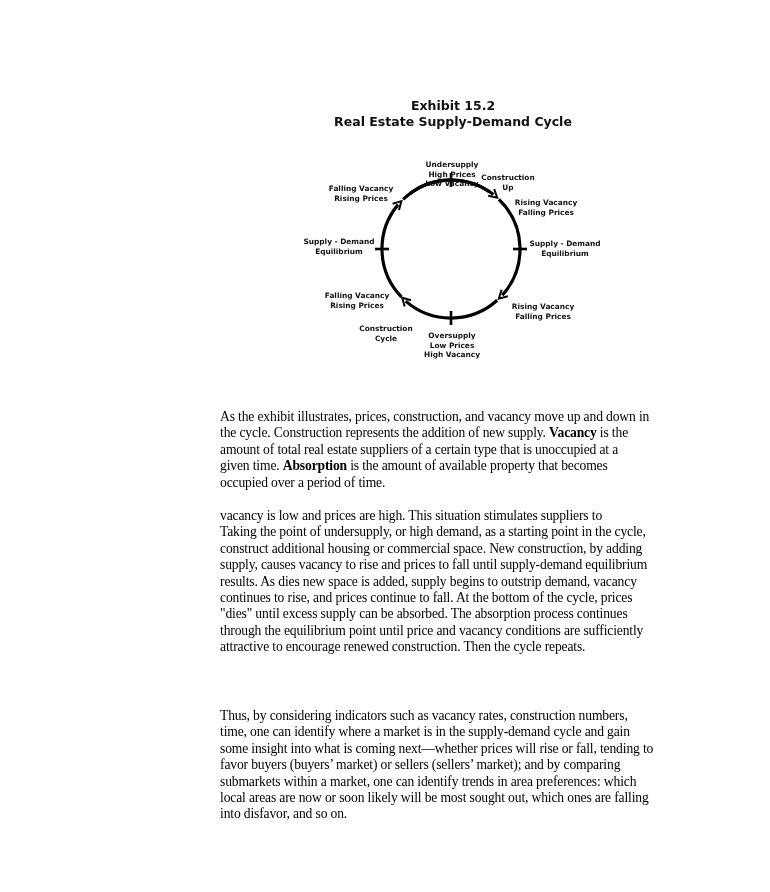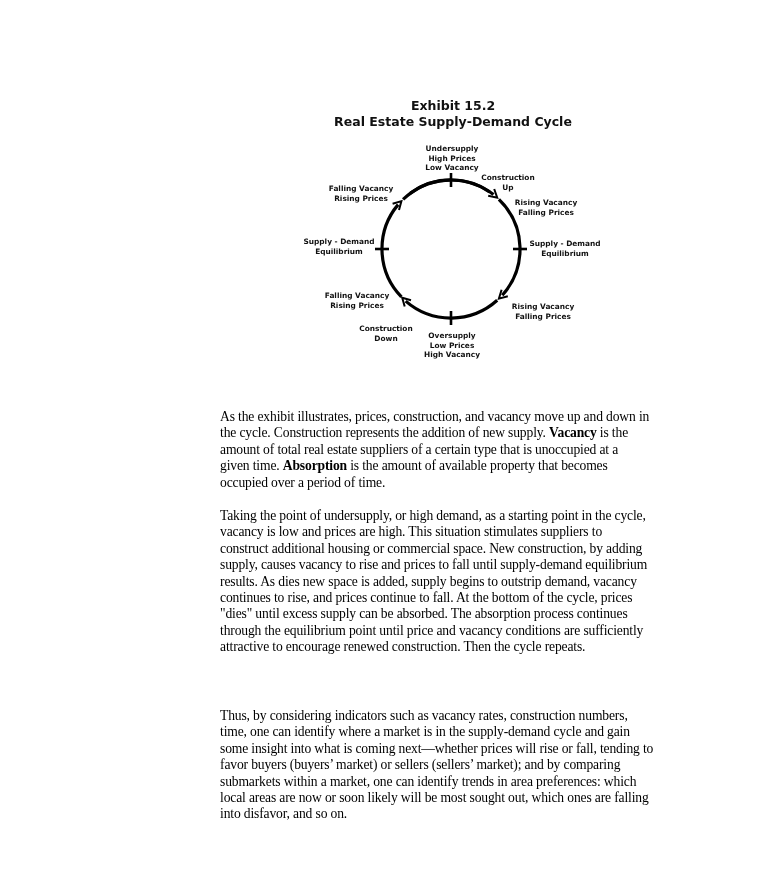--- a/index.html
+++ b/index.html
@@ -30,21 +30,21 @@
     <path d="M488.2,195.7 L497.2,197.7 L494.2,189.0" fill="none" stroke="#000" stroke-width="2" stroke-linejoin="miter"></path>
     <path d="M501.6,289.8 L498.9,298.6 L507.8,296.3" fill="none" stroke="#000" stroke-width="2" stroke-linejoin="miter"></path>
     <path d="M411.0,300.3 L402.2,297.8 L404.7,306.6" fill="none" stroke="#000" stroke-width="2" stroke-linejoin="miter"></path>
     <path d="M399.0,209.9 L401.4,201.1 L392.6,203.7" fill="none" stroke="#000" stroke-width="2" stroke-linejoin="miter"></path>
     <line x1="451.0" y1="187.0" x2="451.0" y2="173.0" stroke="#000" stroke-width="2.6"></line>
     <line x1="513.0" y1="249.0" x2="527.0" y2="249.0" stroke="#000" stroke-width="2.6"></line>
     <line x1="451.0" y1="311.0" x2="451.0" y2="325.0" stroke="#000" stroke-width="2.6"></line>
     <line x1="389.0" y1="249.0" x2="375.0" y2="249.0" stroke="#000" stroke-width="2.6"></line>
   </svg>
 
-<div class="lbl" style="left:452px; top:144px;">
+<div class="lbl" style="left:452px; top:160px;">
     <div>Undersupply</div>
     <div>High Prices</div>
     <div>Low Vacancy</div>
   </div>
 <div class="lbl" style="left:508px; top:173px;">
     <div>Construction</div>
     <div>Up</div>
   </div>
 <div class="lbl" style="left:546px; top:198px;">
     <div>Rising Vacancy</div>
@@ -58,21 +58,21 @@
     <div>Rising Vacancy</div>
     <div>Falling Prices</div>
   </div>
 <div class="lbl" style="left:452px; top:331px;">
     <div>Oversupply</div>
     <div>Low Prices</div>
     <div>High Vacancy</div>
   </div>
 <div class="lbl" style="left:386px; top:324px;">
     <div>Construction</div>
-    <div>Down</div>
+    <div>Cycle</div>
   </div>
 <div class="lbl" style="left:357px; top:291px;">
     <div>Falling Vacancy</div>
     <div>Rising Prices</div>
   </div>
 <div class="lbl" style="left:339px; top:237px;">
     <div>Supply - Demand</div>
     <div>Equilibrium</div>
   </div>
 <div class="lbl" style="left:361px; top:184px;">
@@ -81,22 +81,22 @@
   </div>
 
 <div id="p1" class="para">
     <span class="ln"><span>As the exhibit illustrates, prices, construction, and vacancy move up and down in</span></span>
     <span class="ln"><span>the cycle. Construction represents the addition of new supply. </span><b>Vacancy</b><span> is the</span></span>
     <span class="ln"><span>amount of total real estate suppliers of a certain type that is unoccupied at a</span></span>
     <span class="ln"><span>given time. </span><b>Absorption</b><span> is the amount of available property that becomes</span></span>
     <span class="ln"><span>occupied over a period of time.</span></span>
   </div>
 <div id="p2" class="para">
+    <span class="ln">vacancy is low and prices are high. This situation stimulates suppliers to</span>
     <span class="ln">Taking the point of undersupply, or high demand, as a starting point in the cycle,</span>
-    <span class="ln">vacancy is low and prices are high. This situation stimulates suppliers to</span>
     <span class="ln">construct additional housing or commercial space. New construction, by adding</span>
     <span class="ln">supply, causes vacancy to rise and prices to fall until supply-demand equilibrium</span>
     <span class="ln">results. As dies new space is added, supply begins to outstrip demand, vacancy</span>
     <span class="ln">continues to rise, and prices continue to fall. At the bottom of the cycle, prices</span>
     <span class="ln">"dies" until excess supply can be absorbed. The absorption process continues</span>
     <span class="ln">through the equilibrium point until price and vacancy conditions are sufficiently</span>
     <span class="ln">attractive to encourage renewed construction. Then the cycle repeats.</span>
   </div>
 <div id="p3" class="para">
     <span class="ln">Thus, by considering indicators such as vacancy rates, construction numbers,</span>

